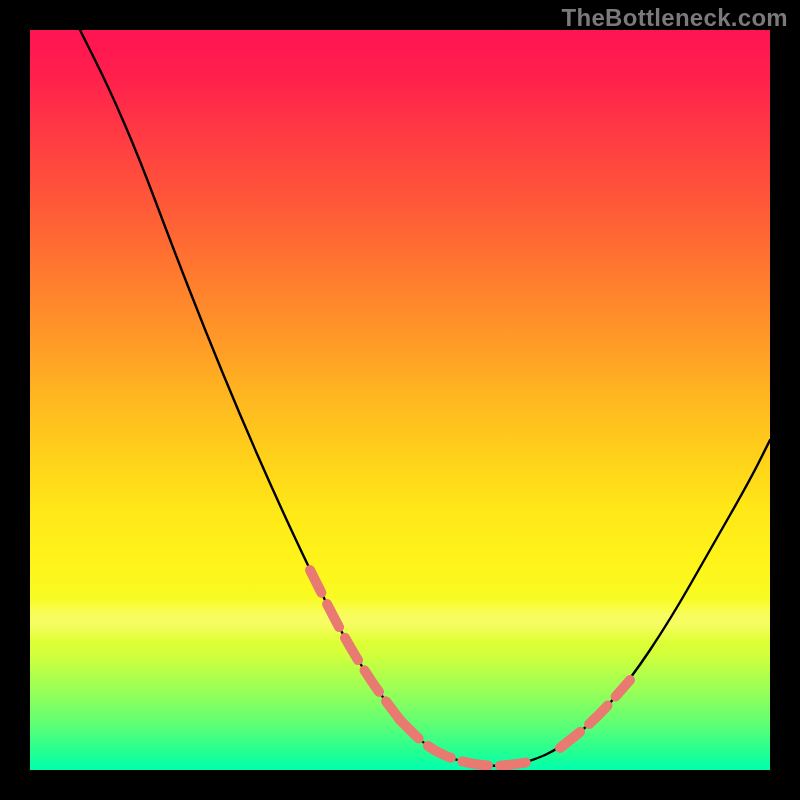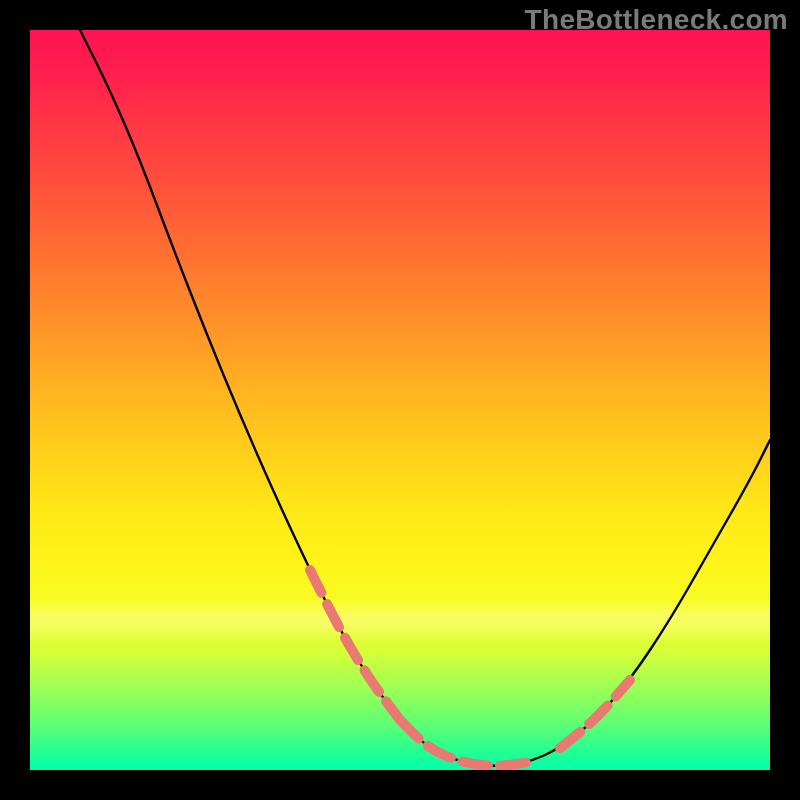--- a/index.html
+++ b/index.html
@@ -15,21 +15,21 @@
     position: relative;
     width: 800px;
     height: 800px;
     background: #000;
   }
   .watermark {
     position: absolute;
     top: 4px;
     right: 12px;
     color: #7a7a7a;
-    font-size: 28px;
+    font-size: 24px;
     font-weight: 600;
     letter-spacing: 0.3px;
     z-index: 20;
   }
   .plot-area {
     position: absolute;
     left: 30px;
     top: 30px;
     width: 740px;
     height: 740px;

